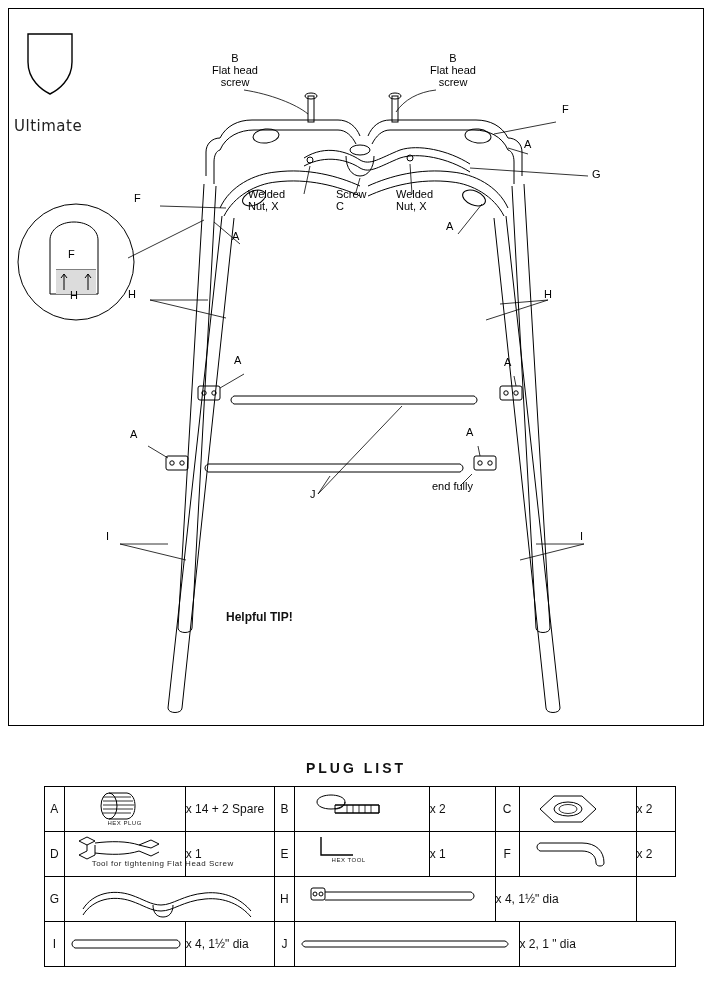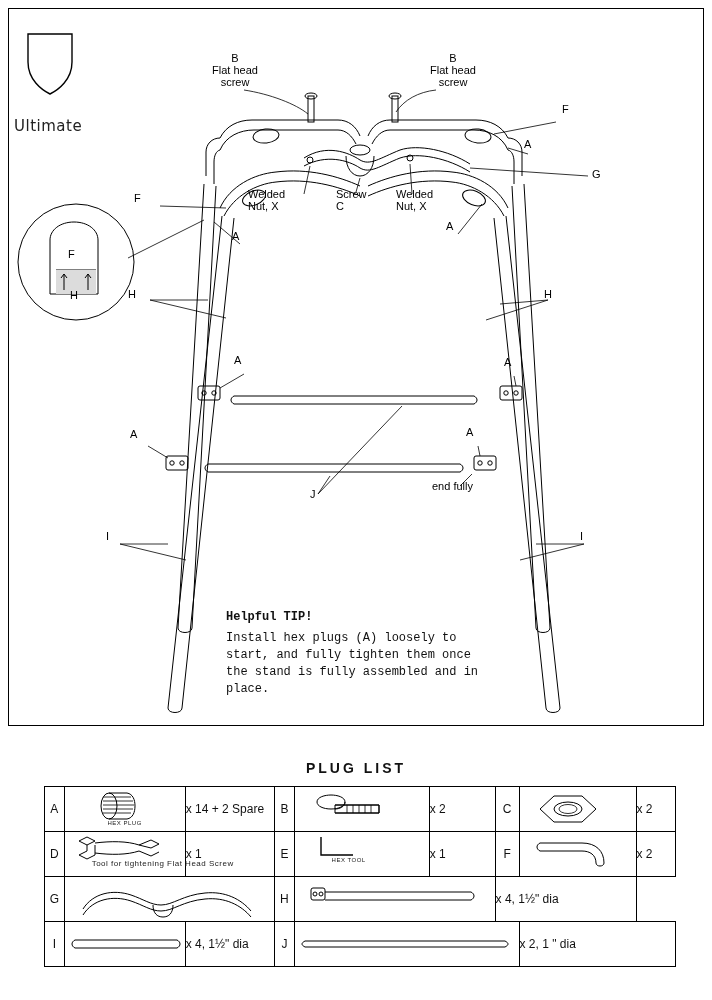--- a/index.html
+++ b/index.html
@@ -209,23 +209,22 @@
   <div class="abs lbl" style="left:544px;top:288px;">H</div>
   <div class="abs lbl" style="left:234px;top:354px;">A</div>
   <div class="abs lbl" style="left:504px;top:356px;">A</div>
   <div class="abs lbl" style="left:130px;top:428px;">A</div>
   <div class="abs lbl" style="left:466px;top:426px;">A</div>
   <div class="abs lbl" style="left:310px;top:488px;">J</div>
   <div class="abs lbl" style="left:432px;top:480px;">end fully</div>
   <div class="abs lbl" style="left:106px;top:530px;">I</div>
   <div class="abs lbl" style="left:580px;top:530px;">I</div>
 
-  <div class="abs" style="left:226px;top:610px;width:270px;font-family:Liberation Mono, monospace;">
+  <div class="abs" style="left:226px;top:610px;width:270px;">
     <div class="tipTitle">Helpful TIP!</div>
-    <div class="tipBody" style="margin-top:6px;">Install hex plugs (A) loosely to start, and fully tighten them once the stand is fully assembled and in place.</div>
   </div>
 
   <div class="abs plTitle" style="left:0;top:760px;width:712px;">PLUG LIST</div>
 
   <div class="abs" style="left:44px;top:786px;">
     <table class="parts">
 
       <tbody>
           <tr>
         <td class="cellkey">A</td>

